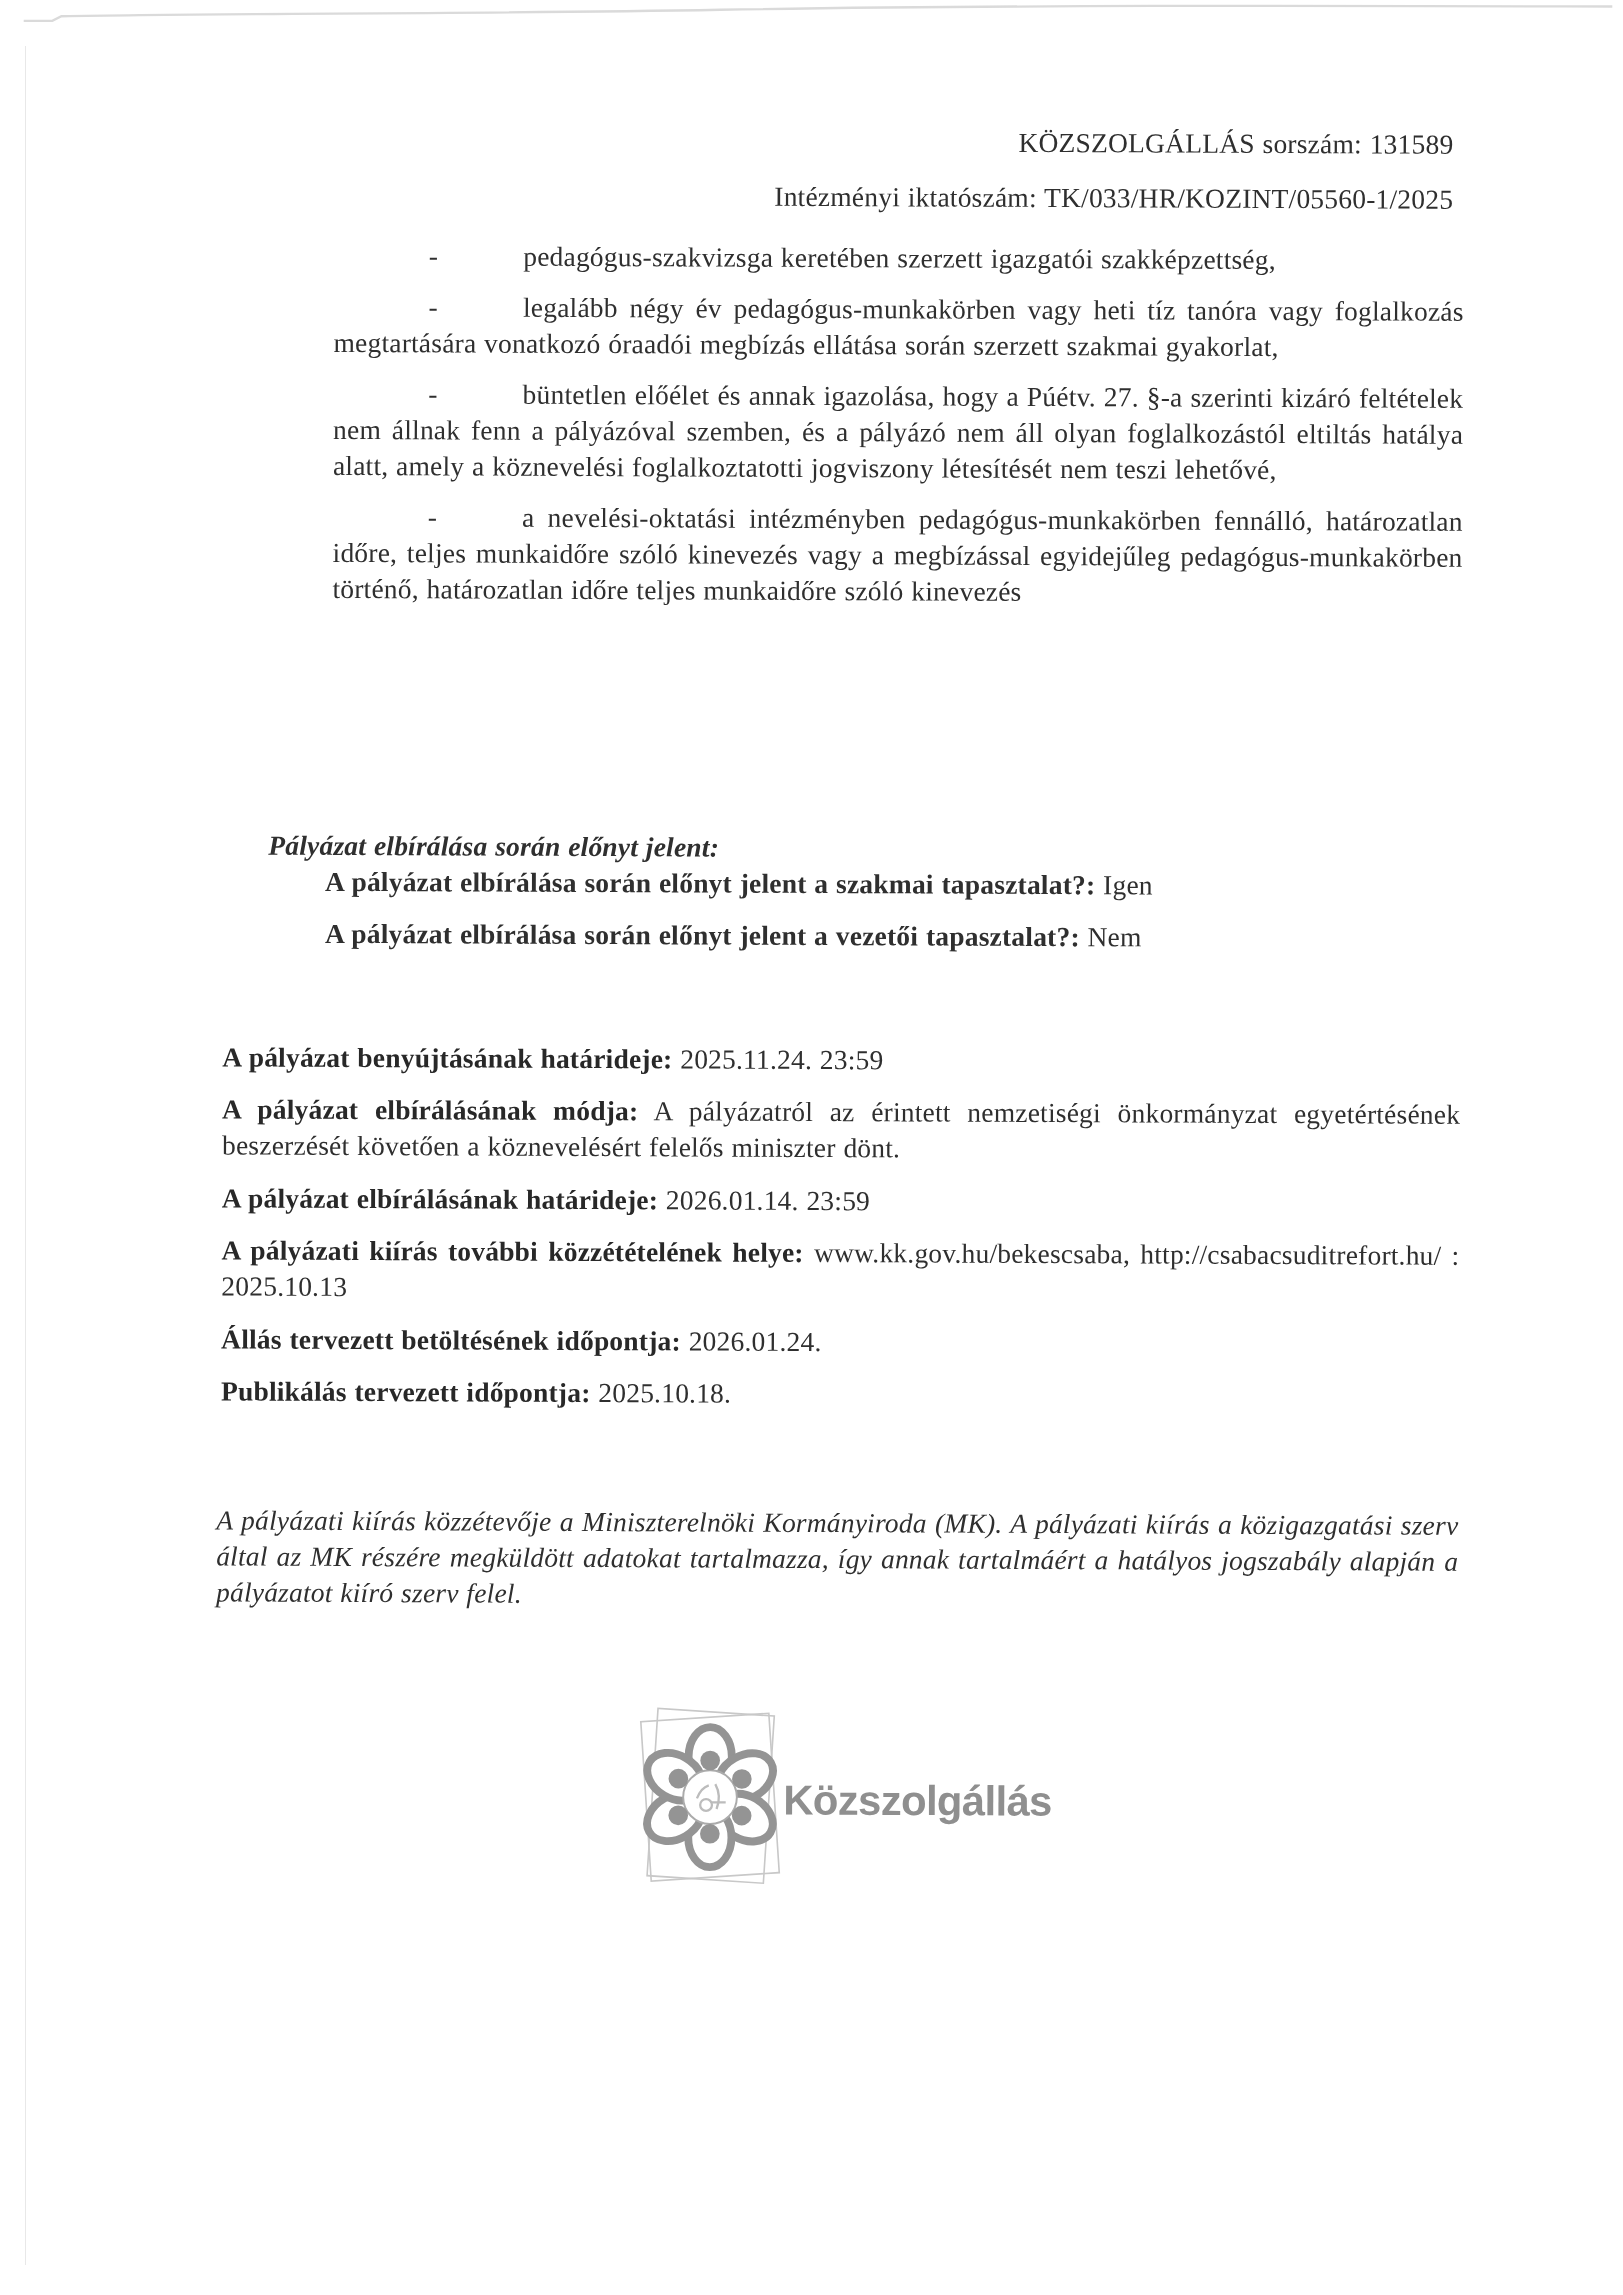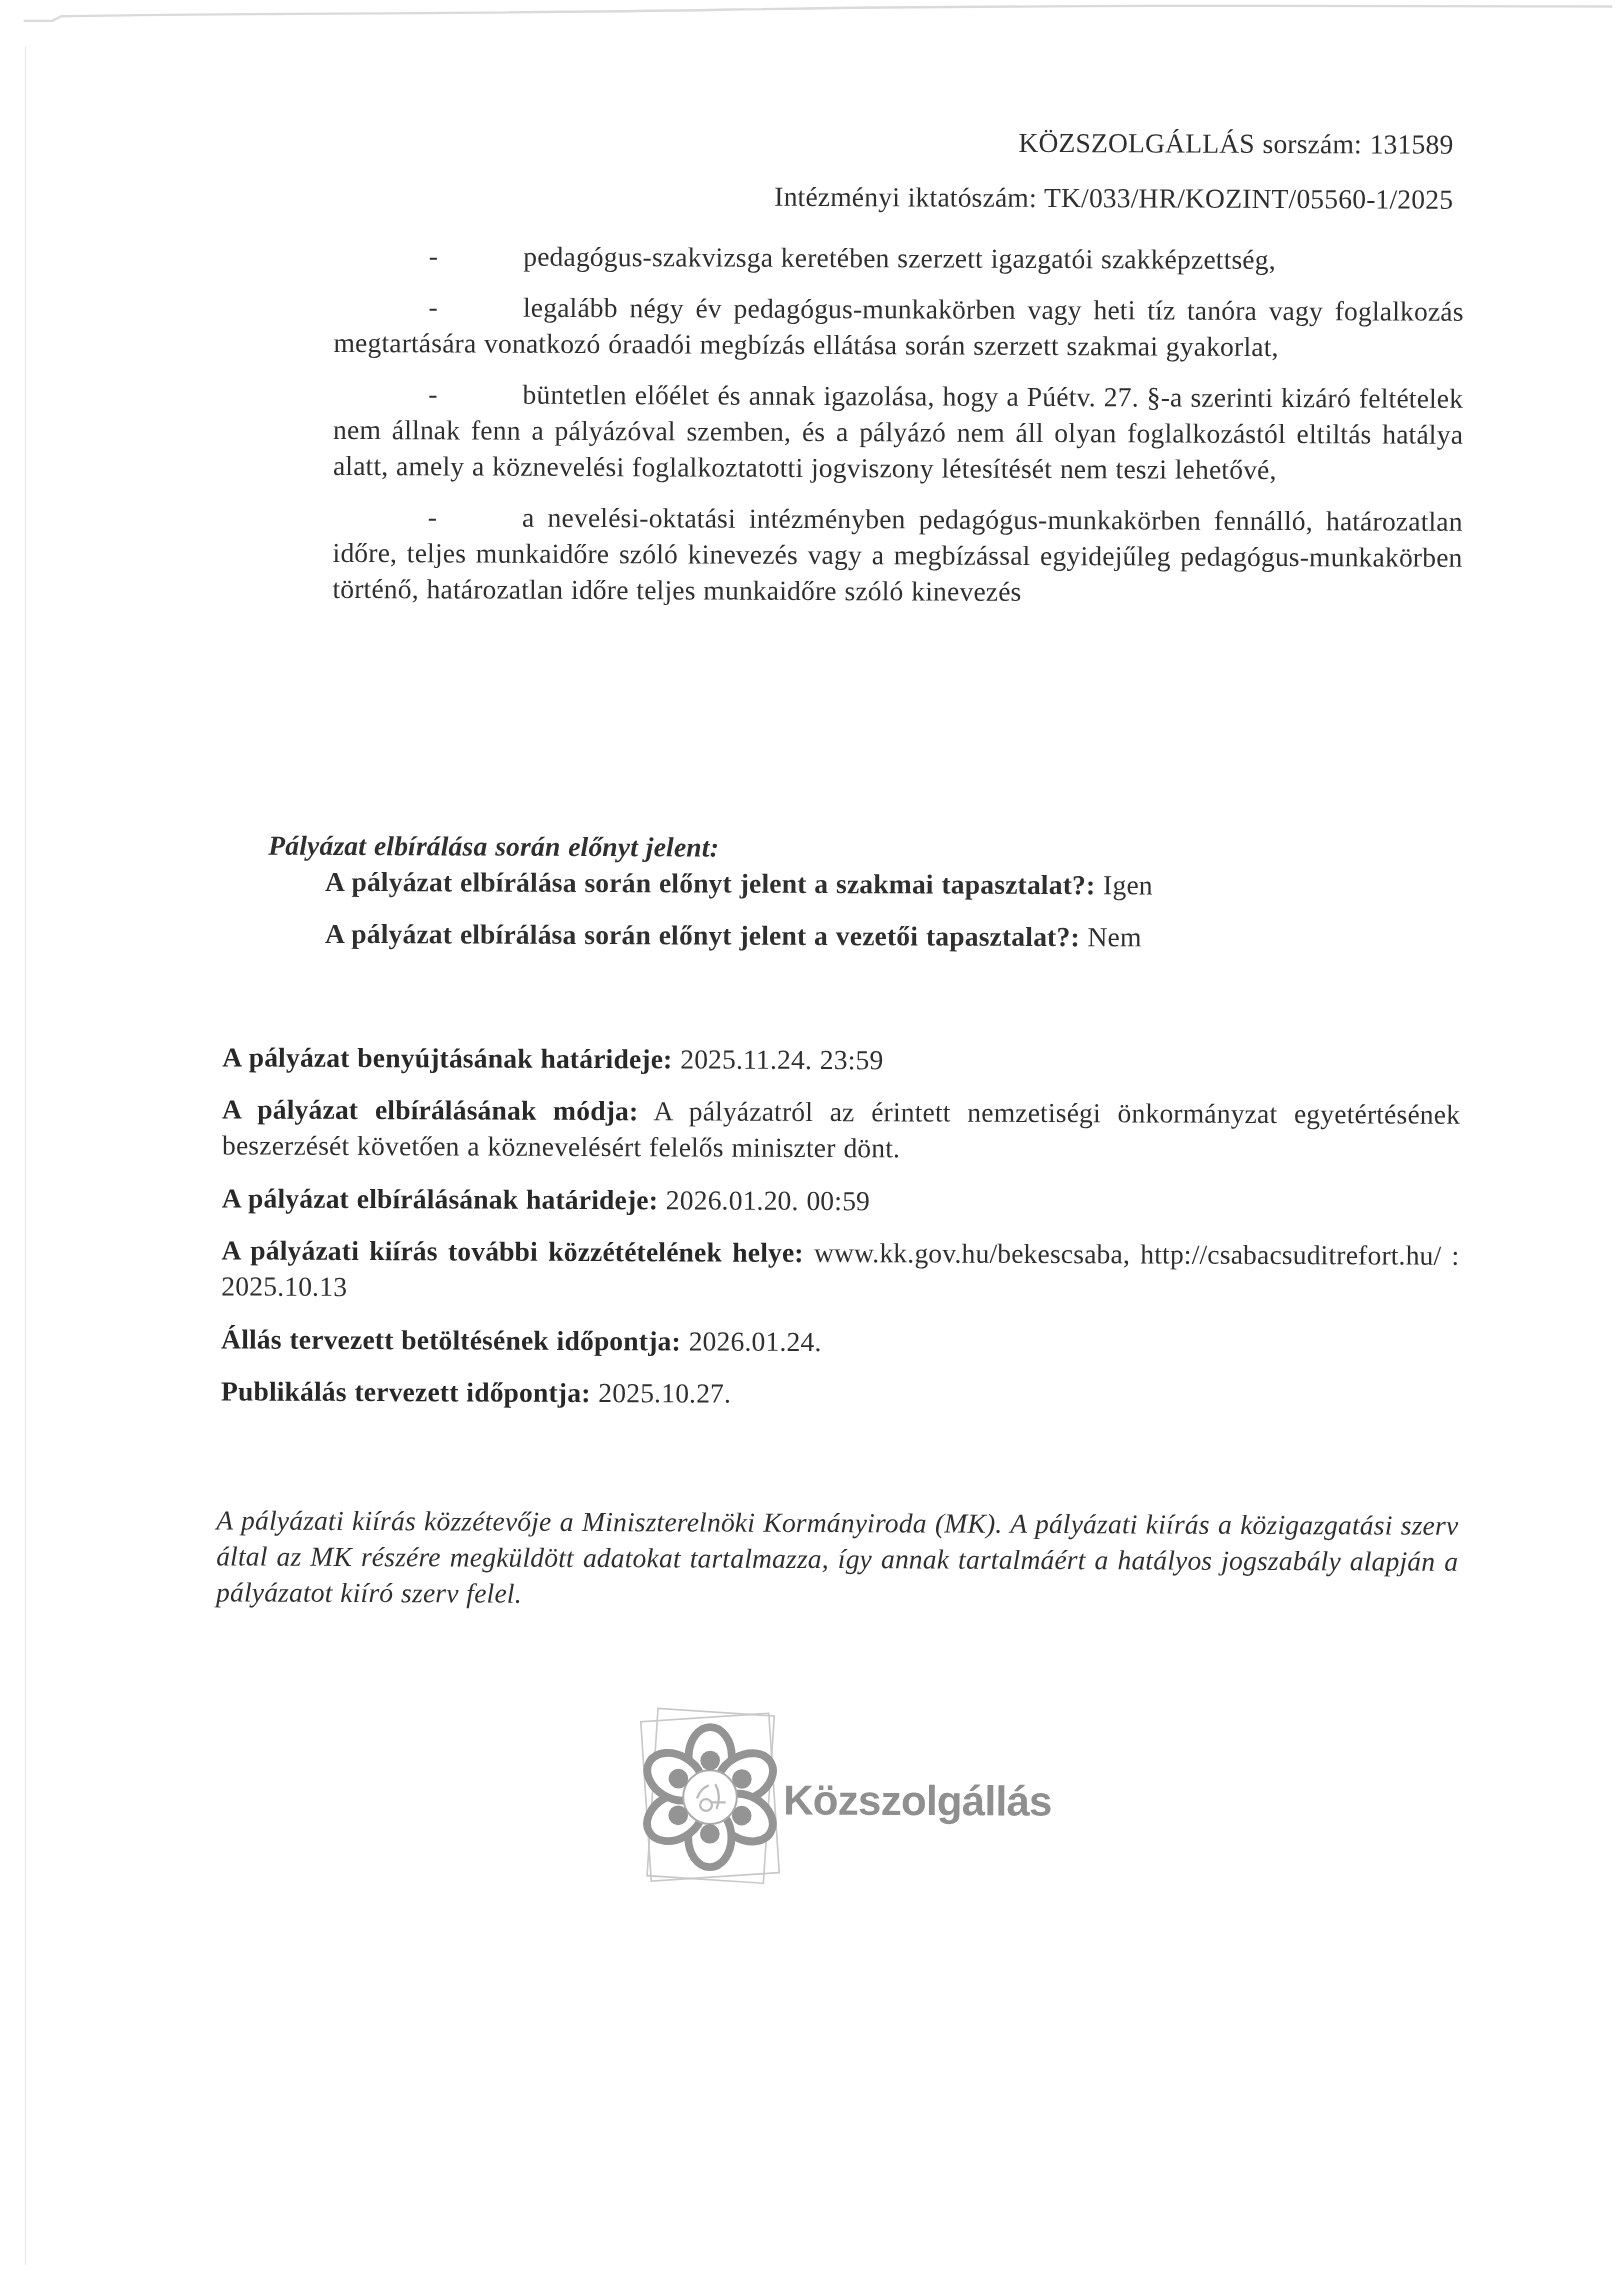--- a/index.html
+++ b/index.html
@@ -75,24 +75,24 @@
 
     <div class="advantage-block txt">
       <p class="advantage-heading">Pályázat elbírálása során előnyt jelent:</p>
       <p class="advantage-q"><span class="q-bold">A pályázat elbírálása során előnyt jelent a szakmai tapasztalat?:</span> <span>Igen</span></p>
       <p class="advantage-q"><span class="q-bold">A pályázat elbírálása során előnyt jelent a vezetői tapasztalat?:</span> <span>Nem</span></p>
     </div>
 
     <div class="fields-block txt">
       <p class="field"><span class="field-label">A pályázat benyújtásának határideje:</span> <span>2025.11.24. 23:59</span></p>
       <p class="field"><span class="field-label">A pályázat elbírálásának módja:</span> <span>A pályázatról az érintett nemzetiségi önkormányzat egyetértésének beszerzését követően a köznevelésért felelős miniszter dönt.</span></p>
-      <p class="field"><span class="field-label">A pályázat elbírálásának határideje:</span> <span>2026.01.20. 00:59</span></p>
+      <p class="field"><span class="field-label">A pályázat elbírálásának határideje:</span> <span>2026.01.14. 23:59</span></p>
       <p class="field"><span class="field-label">A pályázati kiírás további közzétételének helye:</span> <span>www.kk.gov.hu/bekescsaba, http://csabacsuditrefort.hu/ : 2025.10.13</span></p>
       <p class="field"><span class="field-label">Állás tervezett betöltésének időpontja:</span> <span>2026.01.24.</span></p>
-      <p class="field"><span class="field-label">Publikálás tervezett időpontja:</span> <span>2025.10.27.</span></p>
+      <p class="field"><span class="field-label">Publikálás tervezett időpontja:</span> <span>2025.10.18.</span></p>
     </div>
 
     <div class="disclaimer-block txt">
       <p>A pályázati kiírás közzétevője a Miniszterelnöki Kormányiroda (MK). A pályázati kiírás a közigazgatási szerv által az MK részére megküldött adatokat tartalmazza, így annak tartalmáért a hatályos jogszabály alapján a pályázatot kiíró szerv felel.</p>
     </div>
 
     <svg class="logo-block" viewBox="0 0 780 330" xmlns="http://www.w3.org/2000/svg">
 
       <g fill="none" stroke-width="2.5" stroke="#c8c8c8">
         <rect x="42" y="50" width="196" height="244" transform="rotate(-4 140 172)"></rect>

